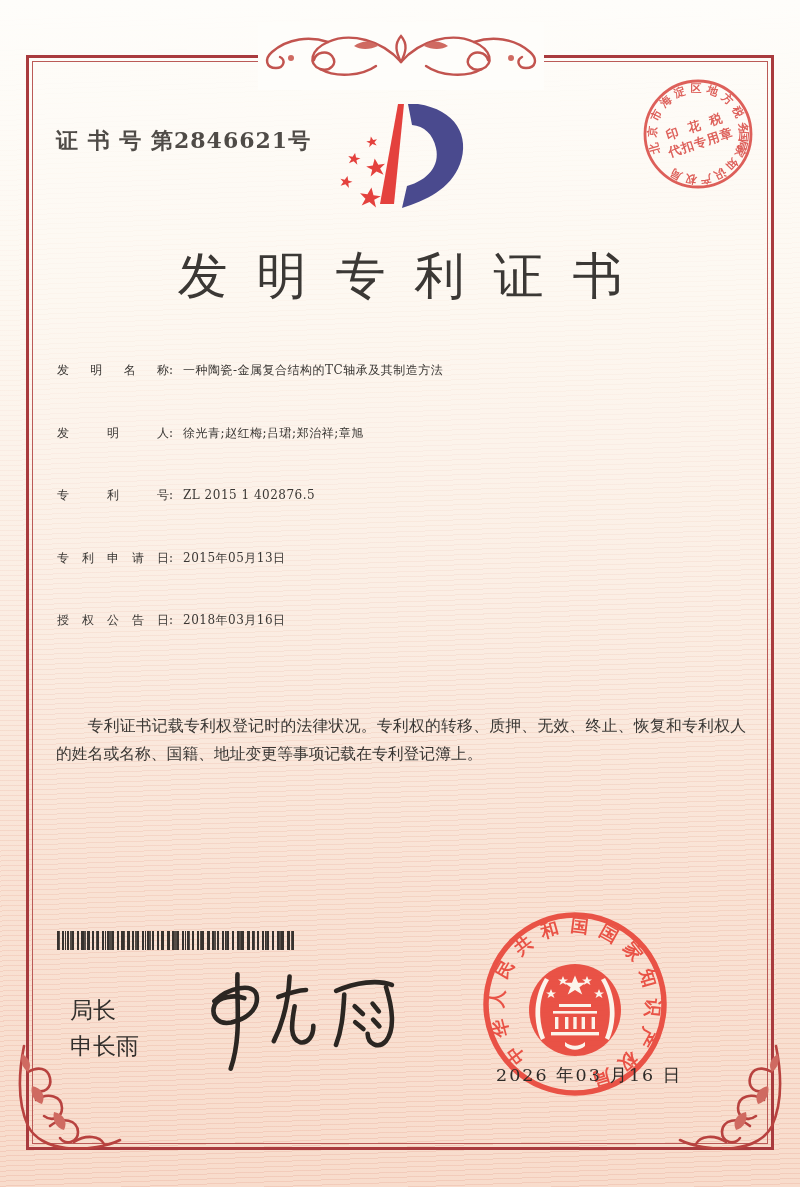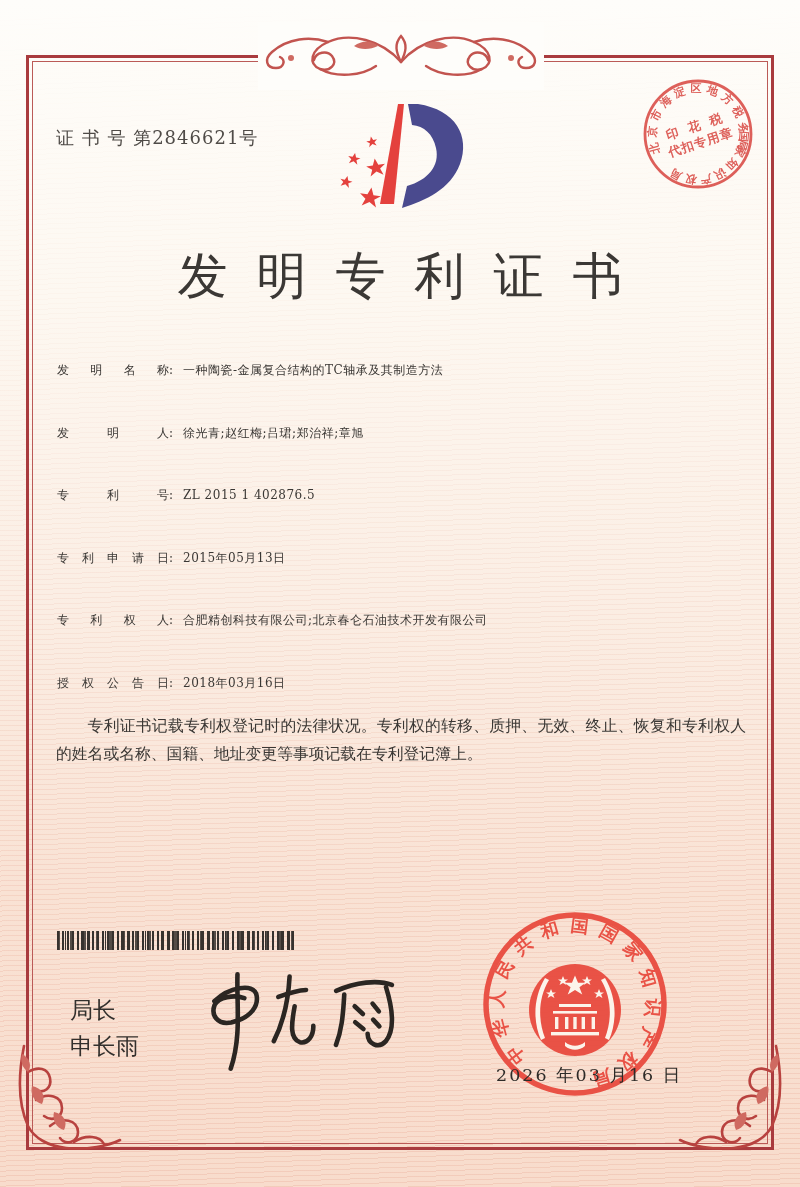--- a/index.html
+++ b/index.html
@@ -20,22 +20,22 @@
 
   .frame { position:absolute; left:26px; top:55px; width:748px; height:1095px;
            border:3px solid #a93b3e; }
   .frame-inner { position:absolute; inset:3px; border:1px solid #bb5a57; }
 
   .ornament-top { position:absolute; left:258px; top:22px; width:286px; height:68px; background:#fefdfa; }
   .corner-fl { position:absolute; width:112px; height:122px; }
   .corner-fl.bl { left:14px; top:1042px; }
   .corner-fl.br { right:14px; top:1042px; transform:scaleX(-1); }
 
-  .cert-no { position:absolute; left:56px; top:126px; font-size:18px; color:#4f4b47;
-             white-space:pre; letter-spacing:1px; }
+  .cert-no { position:absolute; left:56px; top:126px; font-size:22px; color:#4f4b47;
+             white-space:pre; letter-spacing:1px;font-weight:bold; }
 
   .logo { position:absolute; left:328px; top:92px; width:164px; height:146px; }
 
   .title { position:absolute; left:0; top:243px; width:800px; text-align:center;
            font-size:50px; font-weight:500; color:#3b3835; letter-spacing:29px; text-indent:29px; }
 
   .fields { position:absolute; left:57px; top:362px; width:690px; }
   .field-row { height:62.5px; font-size:12px; color:#3a3734; white-space:nowrap; }
   .field-label { display:inline-block; width:112px; text-align:justify; text-align-last:justify; }
   .field-colon { display:inline-block; width:14px; }
@@ -151,23 +151,20 @@
       <span class="field-label">发明名称</span><span class="field-colon">:</span><span class="field-value">一种陶瓷-金属复合结构的TC轴承及其制造方法</span>
     </div>
     <div class="field-row">
       <span class="field-label">发明人</span><span class="field-colon">:</span><span class="field-value">徐光青;赵红梅;吕珺;郑治祥;章旭</span>
     </div>
     <div class="field-row">
       <span class="field-label">专利号</span><span class="field-colon">:</span><span class="field-value">ZL 2015 1 402876.5</span>
     </div>
     <div class="field-row">
       <span class="field-label">专利申请日</span><span class="field-colon">:</span><span class="field-value">2015年05月13日</span>
-    </div>
-    <div class="field-row">
-      <span class="field-label">专利权人</span><span class="field-colon">:</span><span class="field-value">合肥精创科技有限公司;北京春仑石油技术开发有限公司</span>
     </div>
     <div class="field-row">
       <span class="field-label">授权公告日</span><span class="field-colon">:</span><span class="field-value">2018年03月16日</span>
     </div>
   </div>
 
   <div class="body-text">
     <p>专利证书记载专利权登记时的法律状况。专利权的转移、质押、无效、终止、恢复和专利权人的姓名或名称、国籍、地址变更等事项记载在专利登记簿上。</p>
   </div>
 

